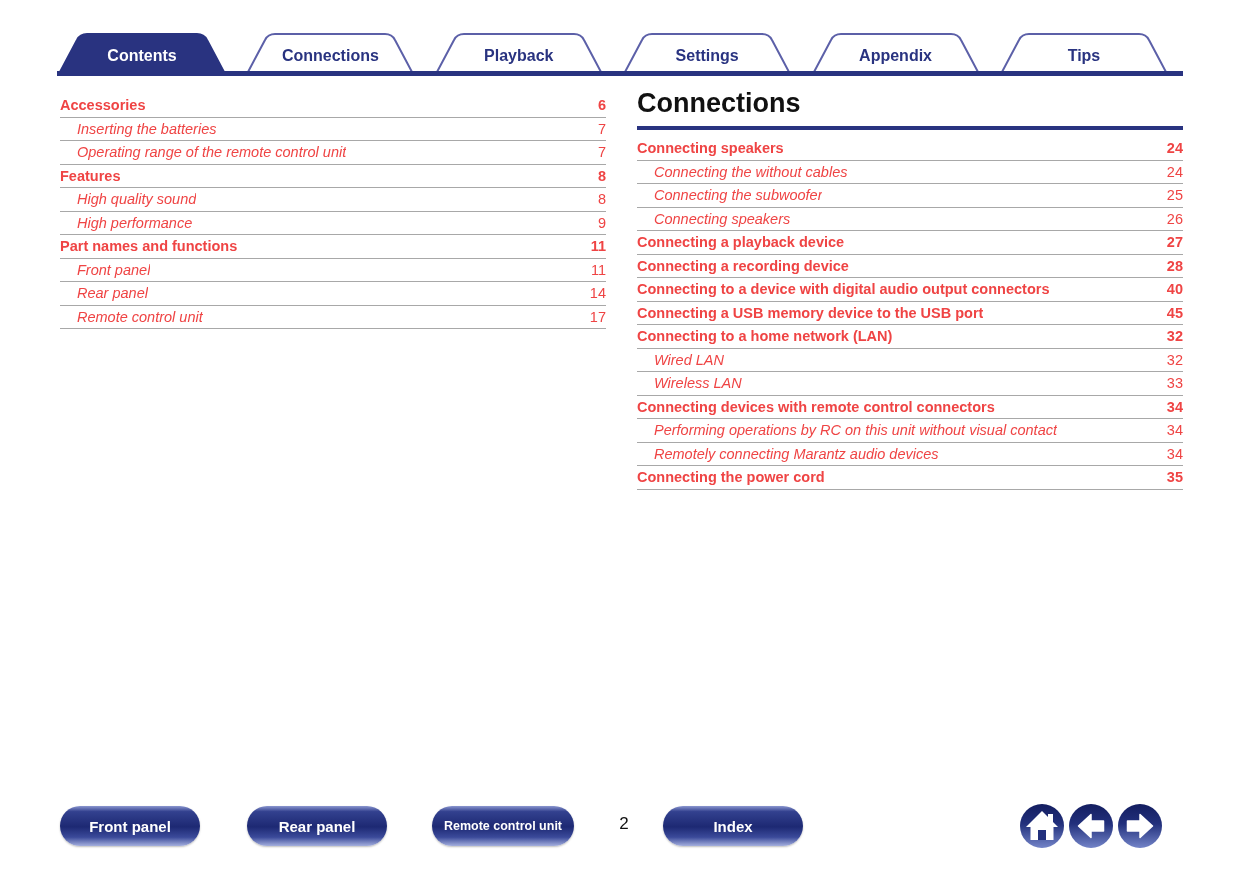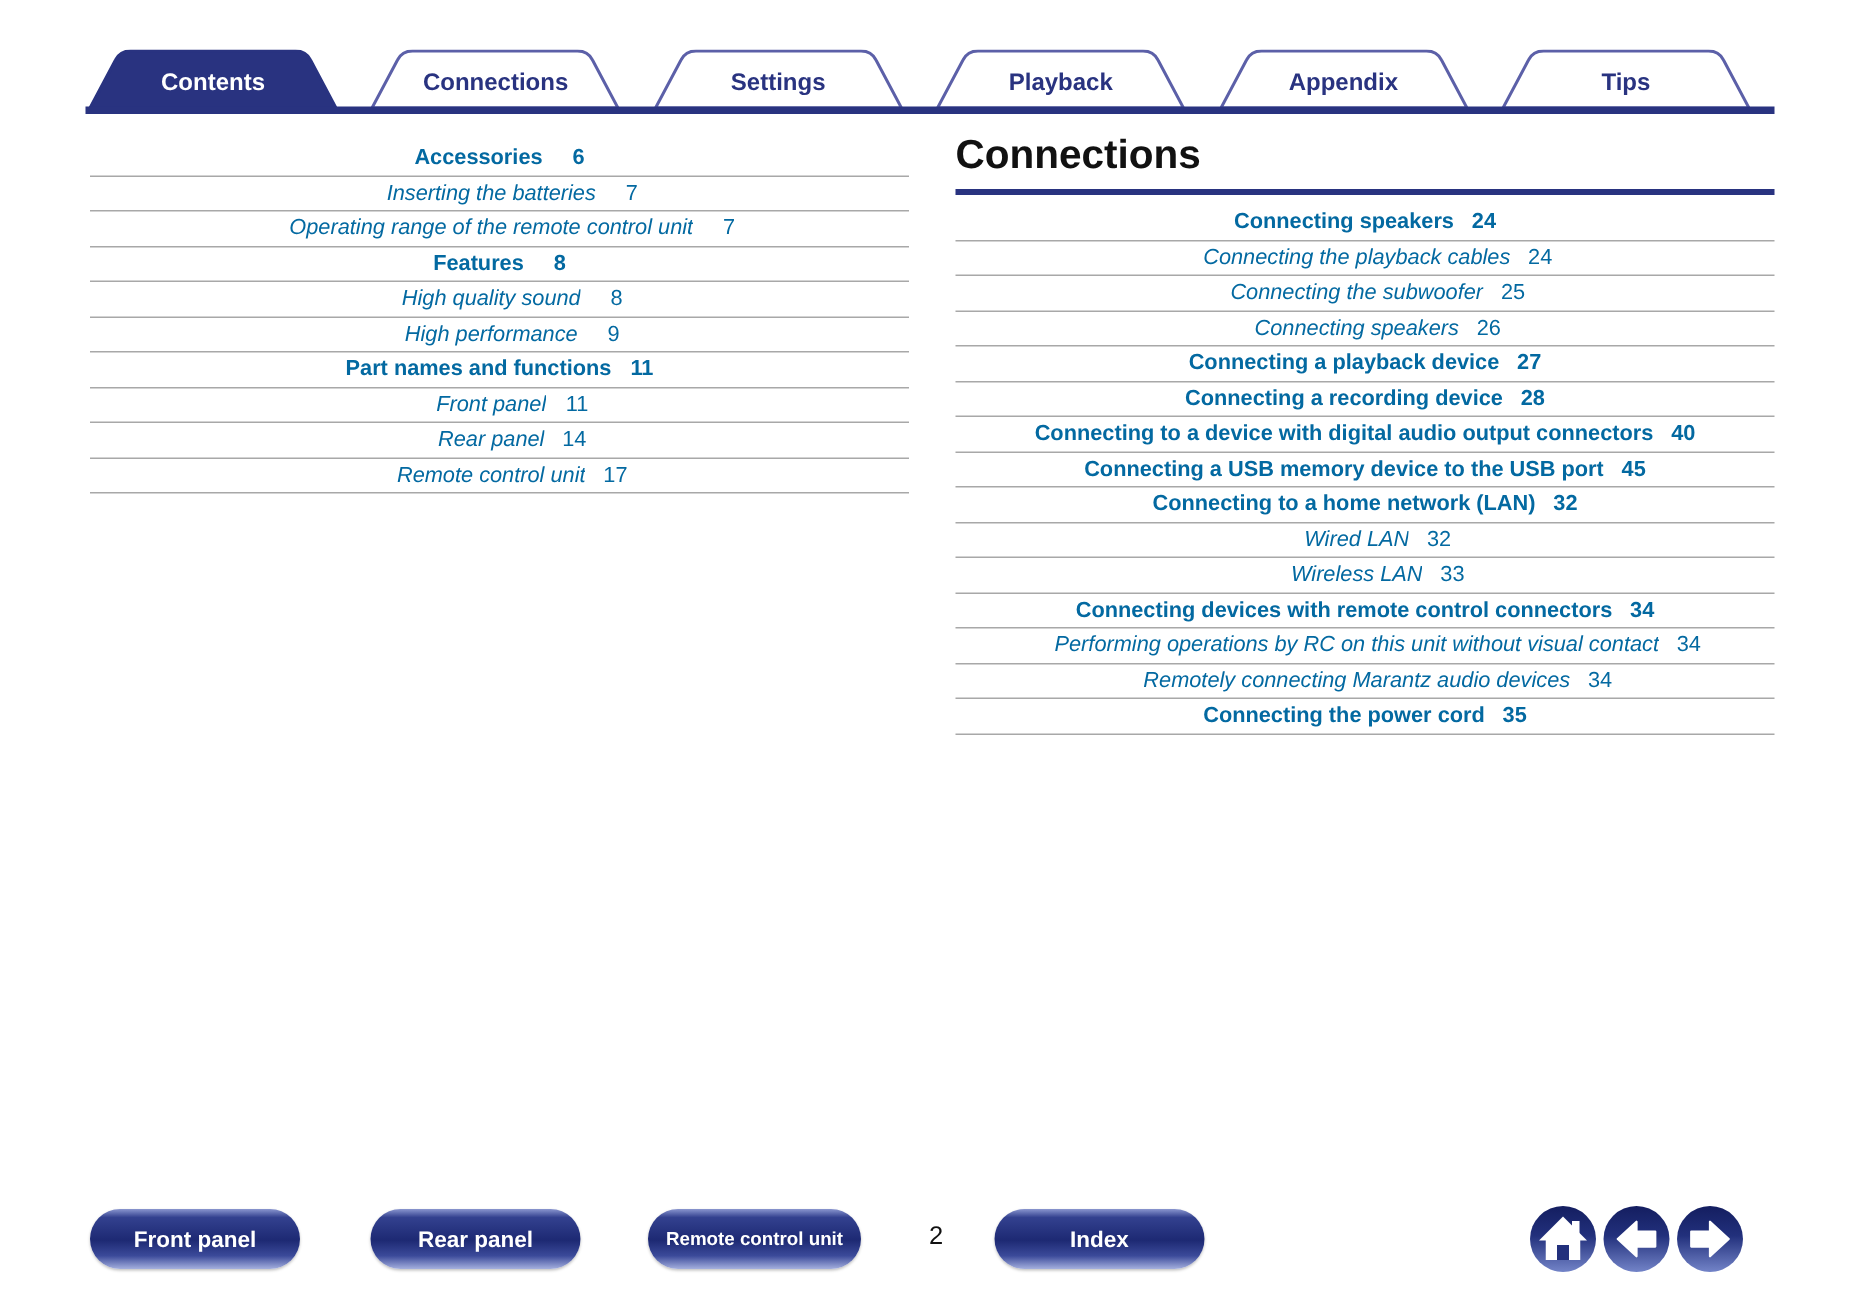--- a/index.html
+++ b/index.html
@@ -23,23 +23,23 @@
           background:#293380; }
 
   
   .col { position:absolute; width:546px; }
   .col-left { left:60px; top:94px; }
   .col-right { left:637px; top:88px; }
 
   .section-title { font-size:27px; font-weight:bold; color:#111; margin:0 0 7px 0; }
   .section-rule { height:4px; background:#293380; margin:0 0 7px 0; }
 
-  .toc-row { display:flex; justify-content:center; align-items:center;
+  .toc-row { display:flex; justify-content:space-between; align-items:center;
       height:23.5px; box-sizing:border-box; border-bottom:1px solid #a8a8a8;
-      font-size:14.5px; color:#0369a1; text-decoration:none; cursor:pointer; }
+      font-size:14.5px; color:#ef4444; text-decoration:none; cursor:pointer; }
   .toc-row.section { font-weight:bold; }
   .toc-row.sub .lbl { padding-left:17px;font-style:italic; }
   .toc-row .lbl { white-space:nowrap; overflow:hidden; }
   .toc-row .pg { min-width:28px; text-align:right; }
 
   
   .footer-btn { position:absolute; top:806px; height:40px; border:none;
       border-radius:20px; color:#fff; font-weight:bold; font-family:inherit;
       font-size:15px; cursor:pointer; padding:0 6px;
       background:linear-gradient(180deg,#8a96cf 0%, #33418f 14%, #1d2973 52%, #3b4a9a 78%, #a5b0de 100%);
@@ -75,27 +75,27 @@
     <div class="tab">
       <svg width="170" height="39" viewBox="0 0 170 39">
           <path d="M3 39 L20 7 Q23 1 30 1 L140 1 Q147 1 150 7 L167 39 Z"></path>
         </svg>
       <span class="tab-label">Connections</span>
     </div>
     <div class="tab">
       <svg width="170" height="39" viewBox="0 0 170 39">
           <path d="M3 39 L20 7 Q23 1 30 1 L140 1 Q147 1 150 7 L167 39 Z"></path>
         </svg>
+      <span class="tab-label">Playback</span>
+    </div>
+    <div class="tab">
+      <svg width="170" height="39" viewBox="0 0 170 39">
+          <path d="M3 39 L20 7 Q23 1 30 1 L140 1 Q147 1 150 7 L167 39 Z"></path>
+        </svg>
       <span class="tab-label">Settings</span>
-    </div>
-    <div class="tab">
-      <svg width="170" height="39" viewBox="0 0 170 39">
-          <path d="M3 39 L20 7 Q23 1 30 1 L140 1 Q147 1 150 7 L167 39 Z"></path>
-        </svg>
-      <span class="tab-label">Playback</span>
     </div>
     <div class="tab">
       <svg width="170" height="39" viewBox="0 0 170 39">
           <path d="M3 39 L20 7 Q23 1 30 1 L140 1 Q147 1 150 7 L167 39 Z"></path>
         </svg>
       <span class="tab-label">Appendix</span>
     </div>
     <div class="tab">
       <svg width="170" height="39" viewBox="0 0 170 39">
           <path d="M3 39 L20 7 Q23 1 30 1 L140 1 Q147 1 150 7 L167 39 Z"></path>
@@ -149,21 +149,21 @@
   </div>
 
   <div class="col col-right">
     <h1 class="section-title">Connections</h1>
     <div class="section-rule"></div>
     <a class="toc-row section">
         <span class="lbl">Connecting speakers</span>
         <span class="pg">24</span>
       </a>
     <a class="toc-row sub">
-        <span class="lbl">Connecting the playback cables</span>
+        <span class="lbl">Connecting the without cables</span>
         <span class="pg">24</span>
       </a>
     <a class="toc-row sub">
         <span class="lbl">Connecting the subwoofer</span>
         <span class="pg">25</span>
       </a>
     <a class="toc-row sub">
         <span class="lbl">Connecting speakers</span>
         <span class="pg">26</span>
       </a>

